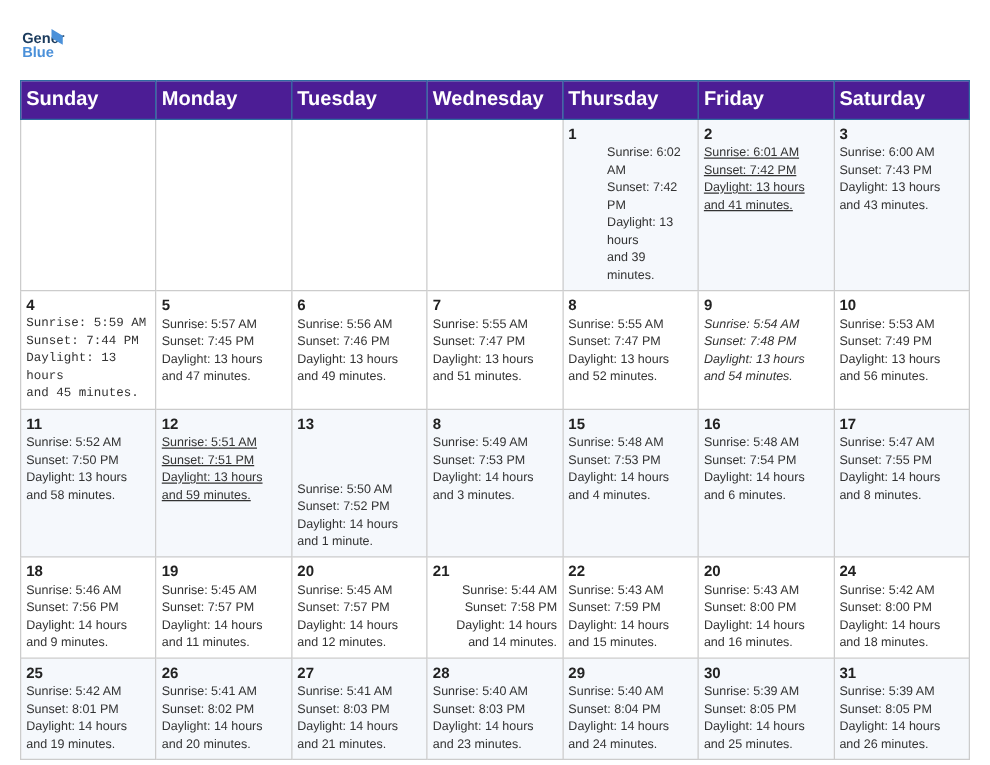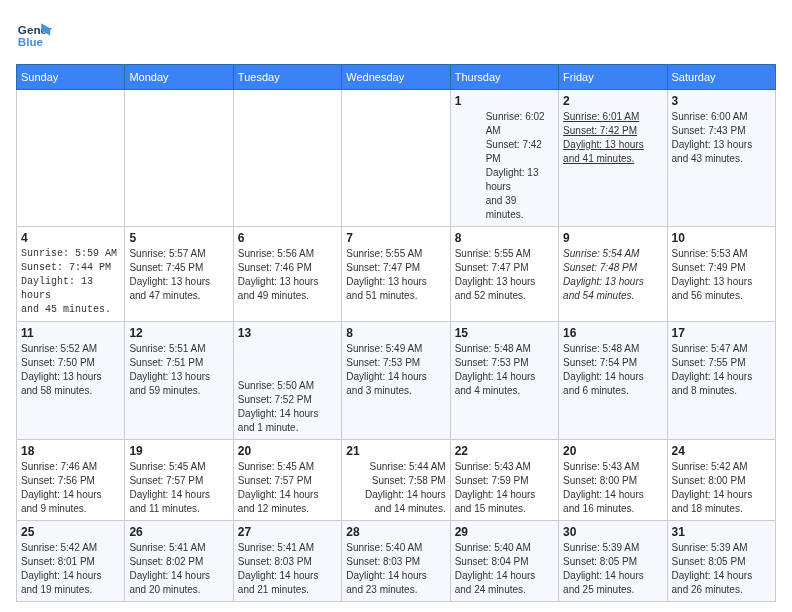--- a/index.html
+++ b/index.html
@@ -27,26 +27,26 @@
     }
     .title-block { text-align: right; }
     .title-block h1 { font-size: 32px; color: #1a3a5c; font-weight: bold; }
     .title-block h2 { font-size: 16px; color: #444; font-weight: normal; }
     table {
       width: 100%;
       border-collapse: collapse;
       font-size: 11px;
     }
     thead th {
-      background: #3b82f6;
+      background: #4c1d95;
       color: #fff;
       padding: 6px 4px;
       text-align: left;
-      font-size: 11px;
-      font-weight: normal;
+      font-size: 16px;
+      font-weight: bold;
       border: 1px solid #2e6aa0;
     }
     tbody td {
       border: 1px solid #ccc;
       padding: 4px;
       vertical-align: top;
       width: 14.28%;
       min-height: 80px;
       background: #fff;
     }
@@ -175,21 +175,21 @@
       <tr>
         <td>
           <div class="day-num">11</div>
           <div class="day-detail" style="white-space: pre-line;">Sunrise: 5:52 AM
 Sunset: 7:50 PM
 Daylight: 13 hours
 and 58 minutes.</div>
         </td>
         <td>
           <div class="day-num">12</div>
-          <div class="day-detail" style="white-space: pre-line;">Sunrise: 5:51 AM
+          <div class="day-detail" style="white-space: pre-line; text-decoration: underline;">Sunrise: 5:51 AM
 Sunset: 7:51 PM
 Daylight: 13 hours
 and 59 minutes.</div>
         </td>
         <td>
           <div class="day-num">13</div>
           <div class="day-detail" style="white-space: pre-line; margin-top: 39px;">Sunrise: 5:50 AM
 Sunset: 7:52 PM
 Daylight: 14 hours
 and 1 minute.</div>
@@ -219,21 +219,21 @@
           <div class="day-num">17</div>
           <div class="day-detail" style="white-space: pre-line;">Sunrise: 5:47 AM
 Sunset: 7:55 PM
 Daylight: 14 hours
 and 8 minutes.</div>
         </td>
       </tr>
       <tr>
         <td>
           <div class="day-num">18</div>
-          <div class="day-detail" style="white-space: pre-line;">Sunrise: 7:46 AM
+          <div class="day-detail" style="white-space: pre-line;">Sunrise: 5:46 AM
 Sunset: 7:56 PM
 Daylight: 14 hours
 and 9 minutes.</div>
         </td>
         <td>
           <div class="day-num">19</div>
           <div class="day-detail" style="white-space: pre-line;">Sunrise: 5:45 AM
 Sunset: 7:57 PM
 Daylight: 14 hours
 and 11 minutes.</div>

